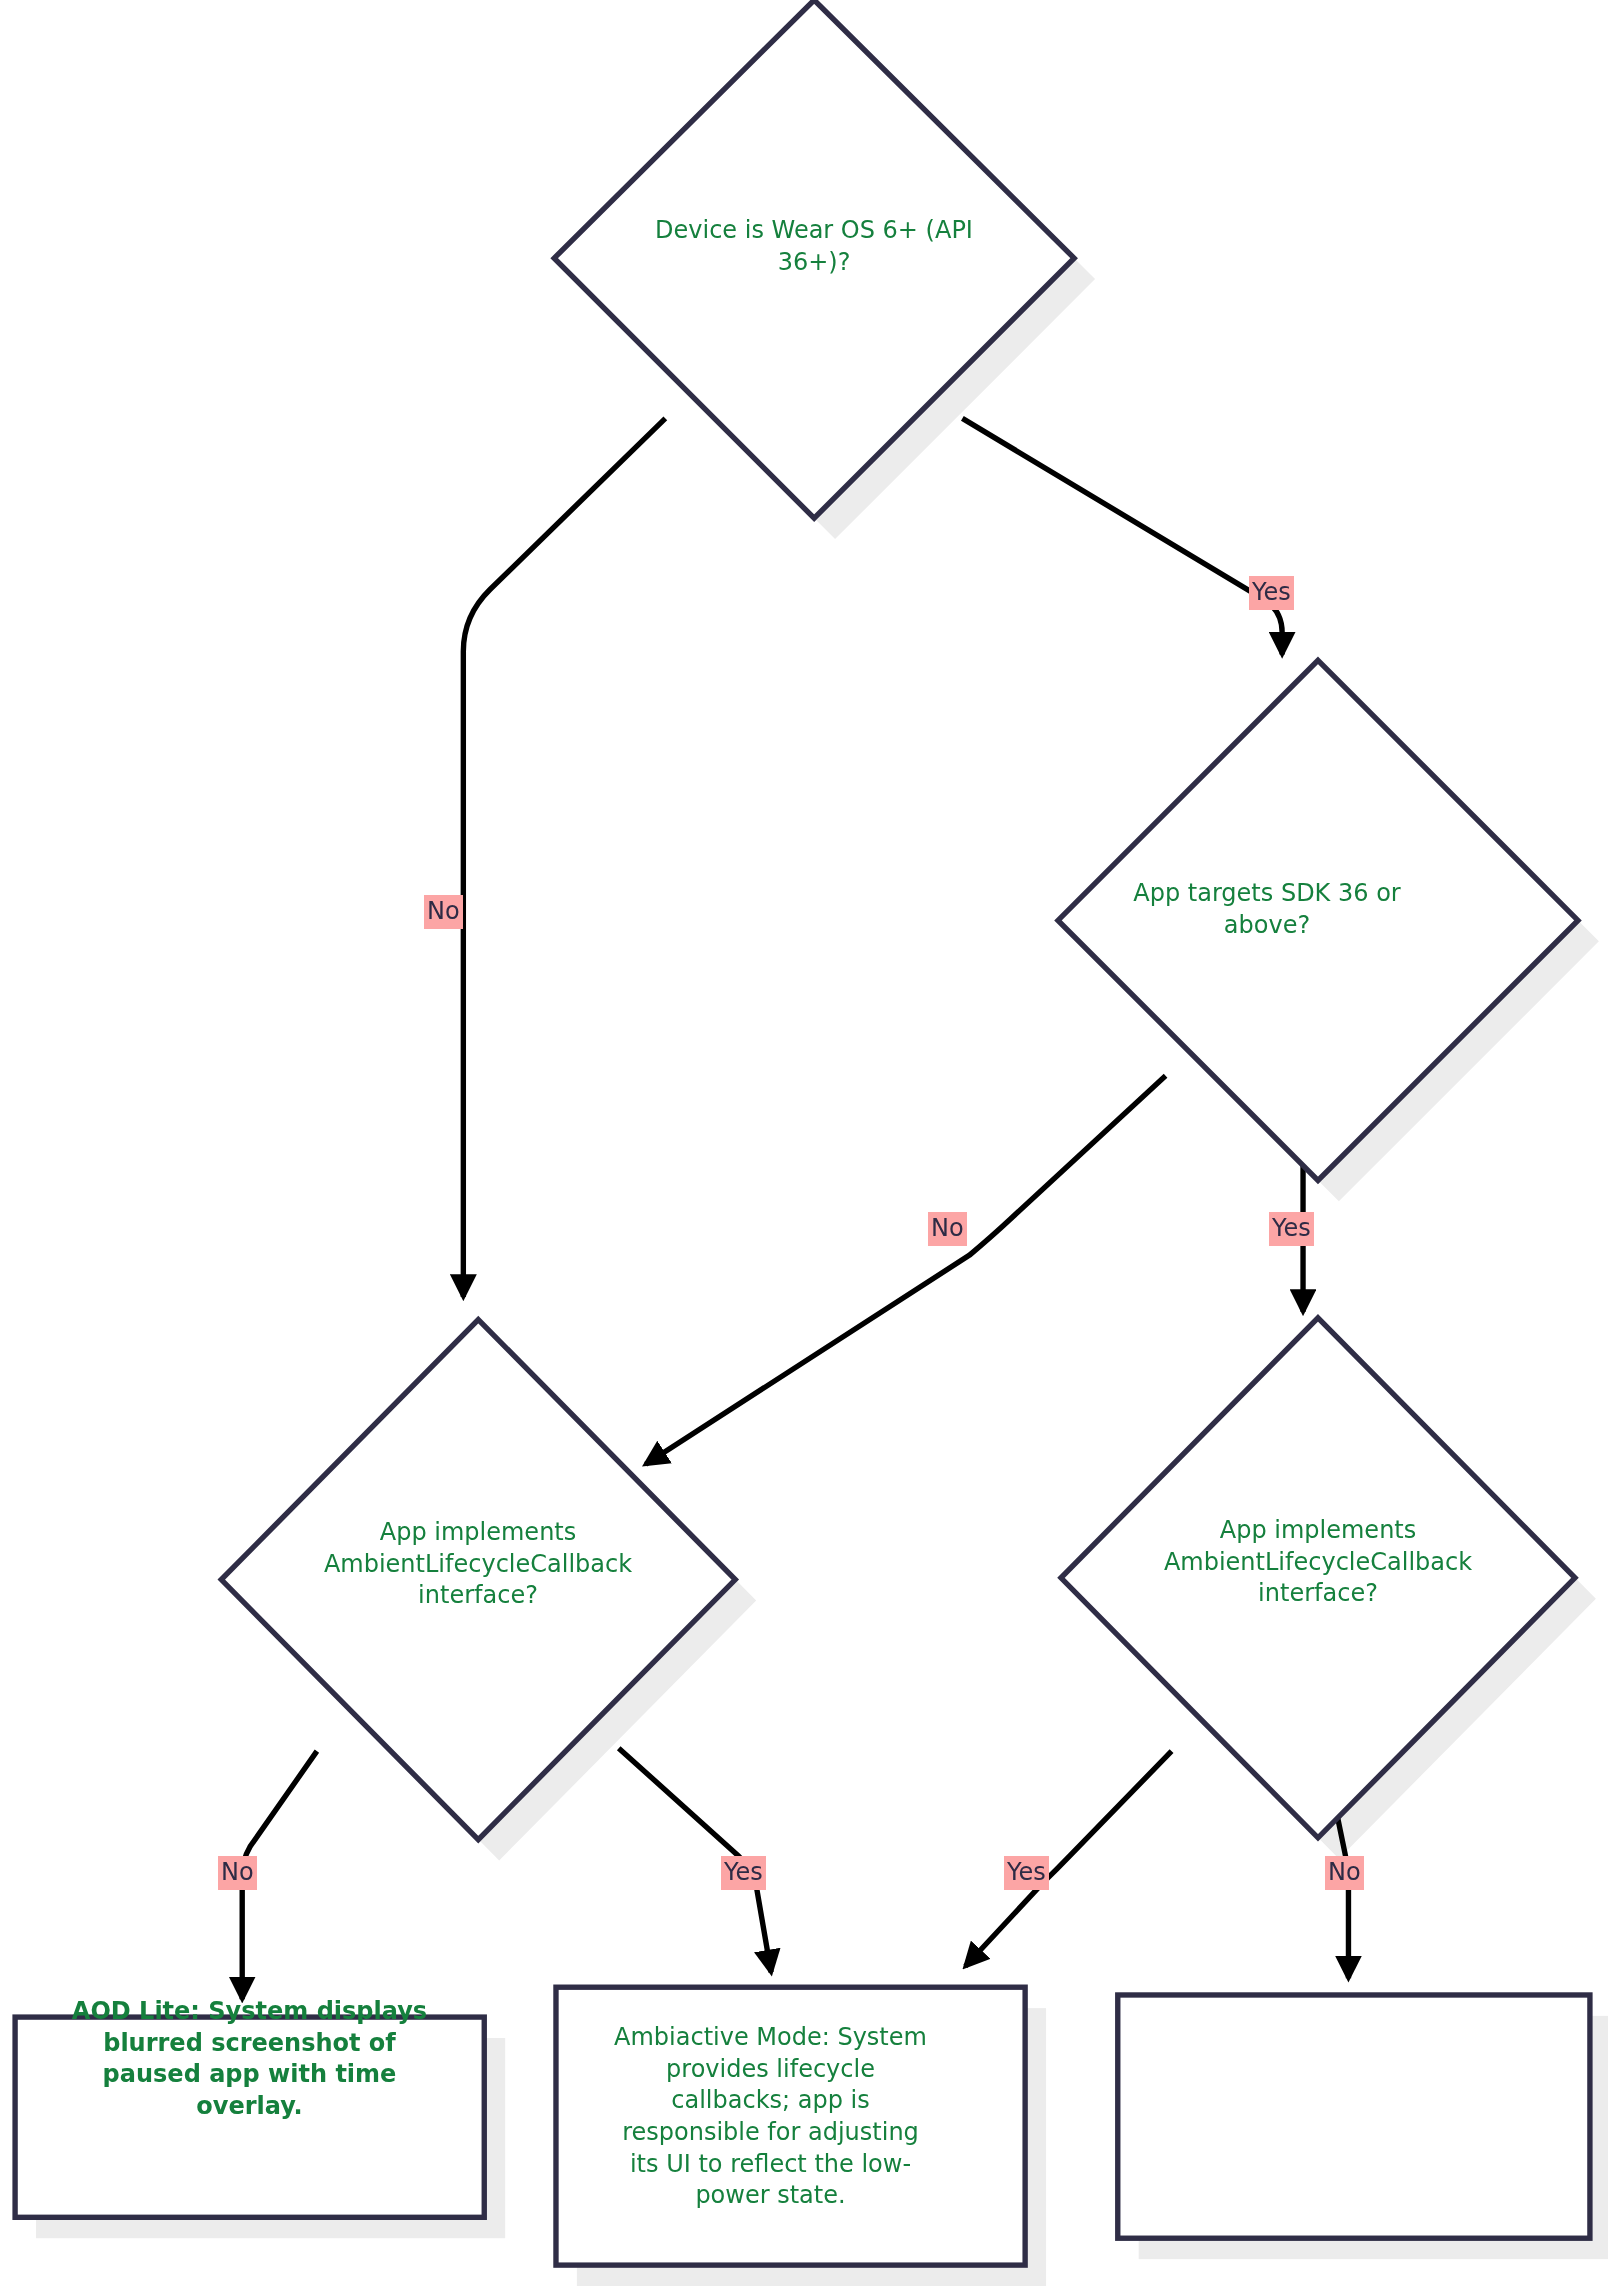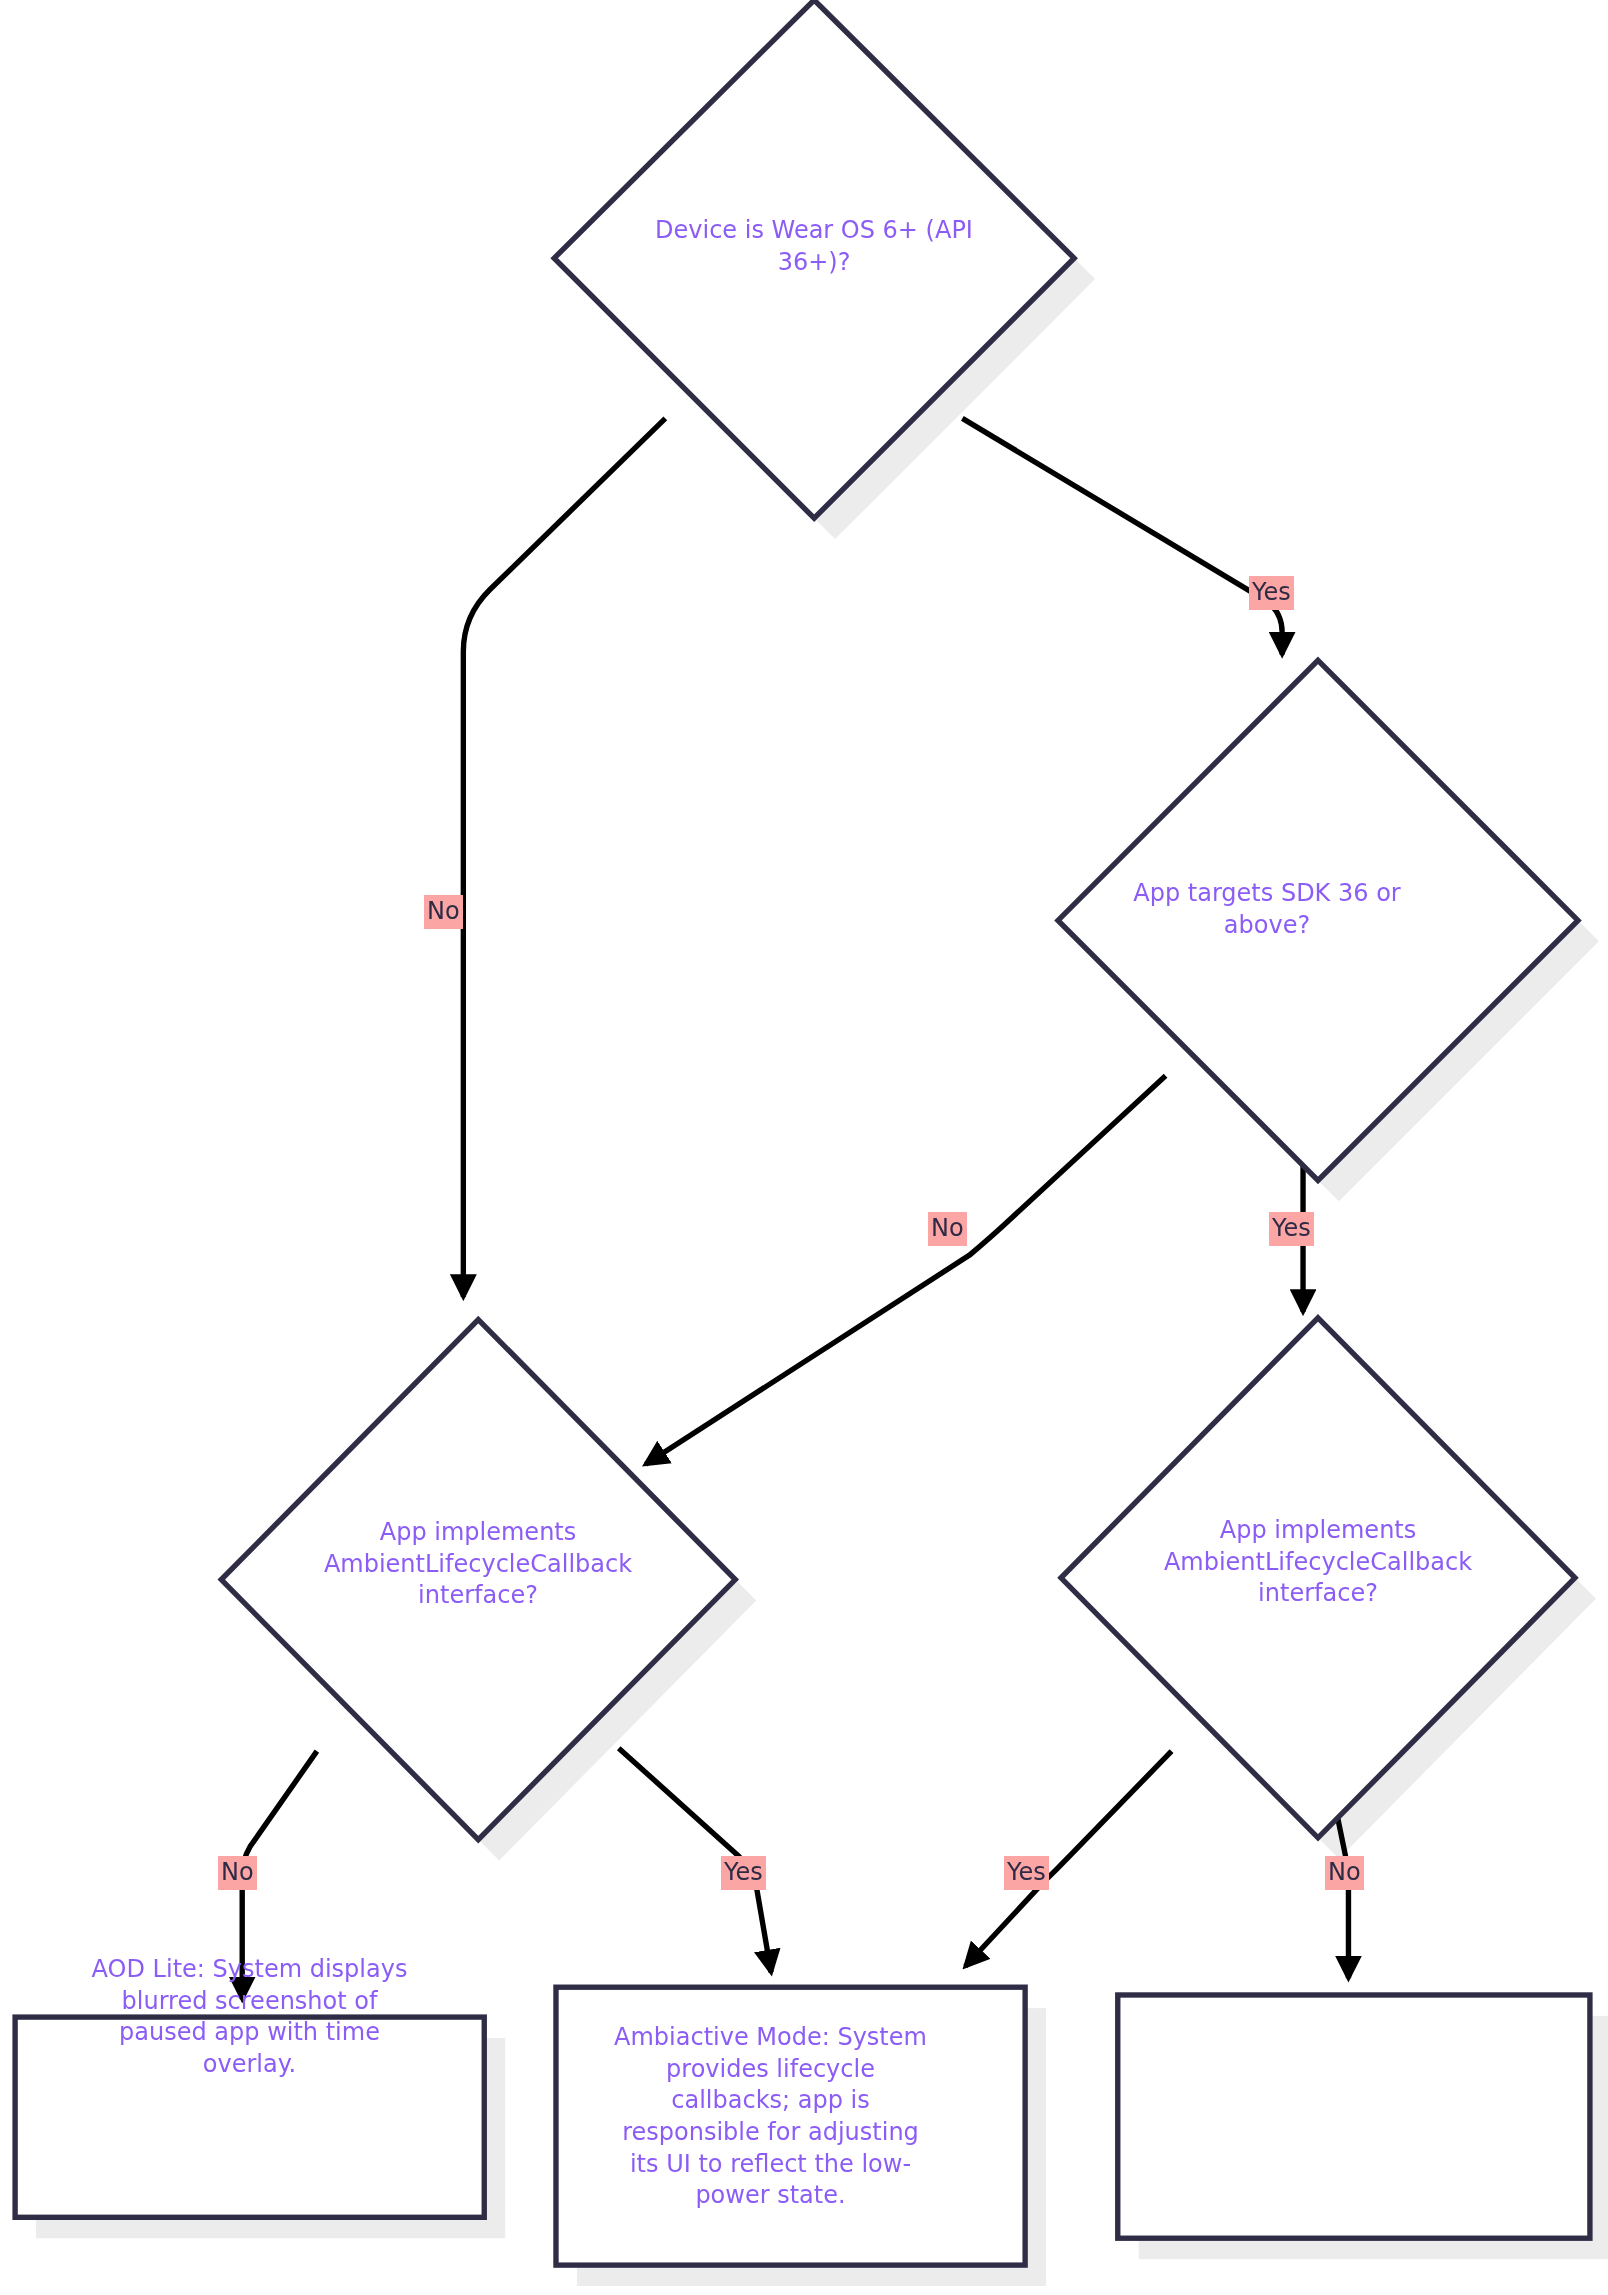--- a/index.html
+++ b/index.html
@@ -32,21 +32,21 @@
     stroke: #2f2d46;
     stroke-width: 9;
   }
   .node-shadow {
     fill: #ececec;
     stroke: none;
   }
   .node-label {
     position: absolute;
     text-align: center;
-    color: #8b5cf6;
+    color: #15803d;
     font-family: "DejaVu Sans", sans-serif;
     font-size: 24px;
     line-height: 1.32;
     white-space: pre-line;
     pointer-events: none;
   }
   .edge-label {
     position: absolute;
     background: #fca5a5;
     color: #2e2b45;
@@ -110,21 +110,21 @@
 above?</div>
 
   <div class="node-label" style="left:221px; top:1517px; width:514px;">App implements
 AmbientLifecycleCallback
 interface?</div>
 
   <div class="node-label" style="left:1061px; top:1515px; width:514px;">App implements
 AmbientLifecycleCallback
 interface?</div>
 
-  <div class="node-label" style="left:27px; top:1954px; width:445px;">AOD Lite: System displays
+  <div class="node-label" style="left:27px; top:1996px; width:445px;font-weight:bold;">AOD Lite: System displays
 blurred screenshot of
 paused app with time
 overlay.</div>
 
   <div class="node-label" style="left:548px; top:2022px; width:445px;text-align:center;">Ambiactive Mode: System
 provides lifecycle
 callbacks; app is
 responsible for adjusting
 its UI to reflect the low-
 power state.</div>

